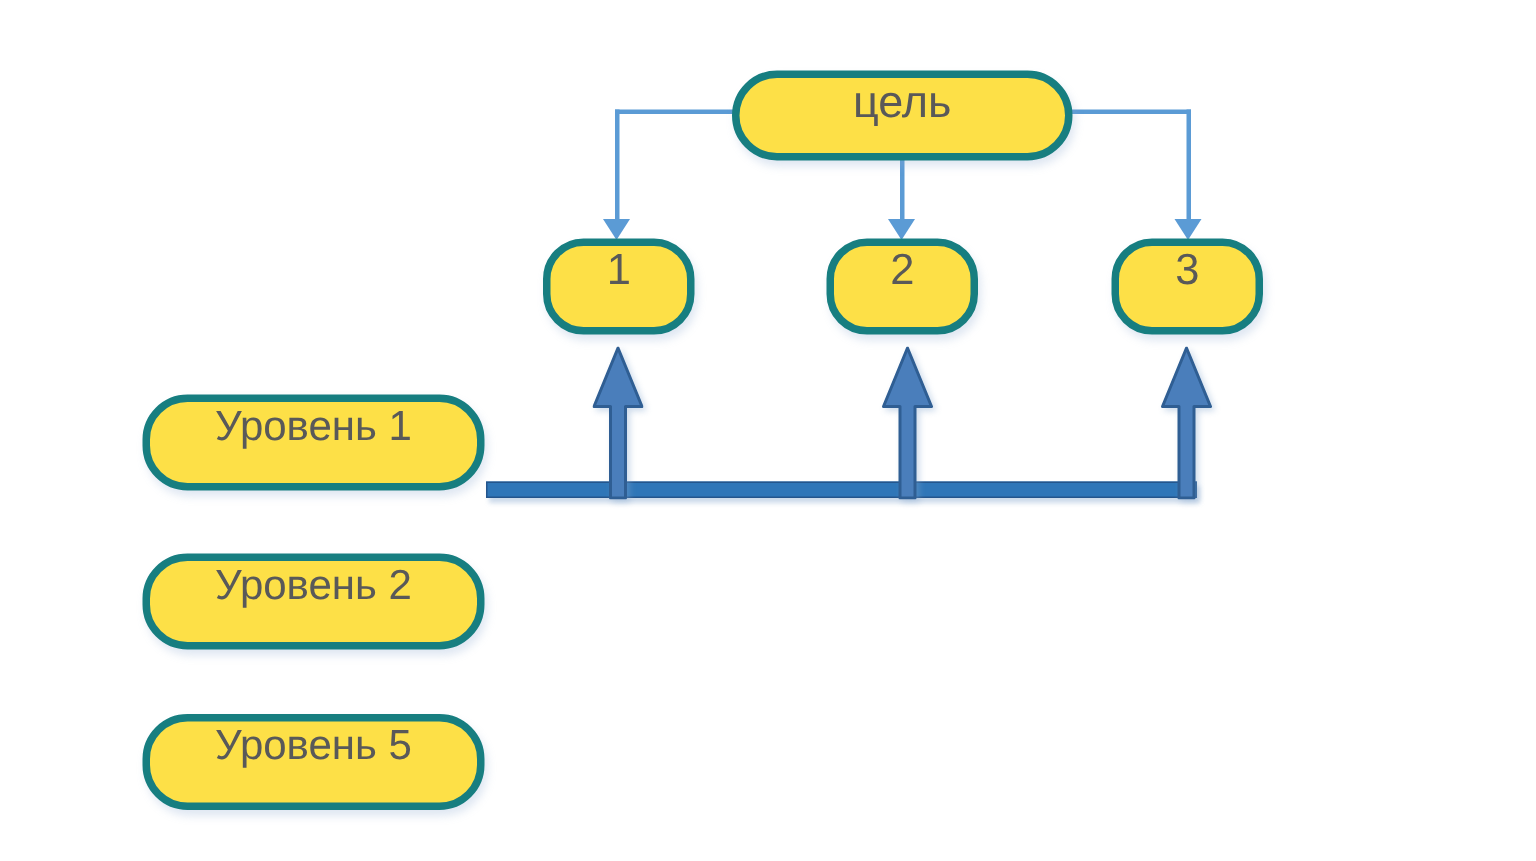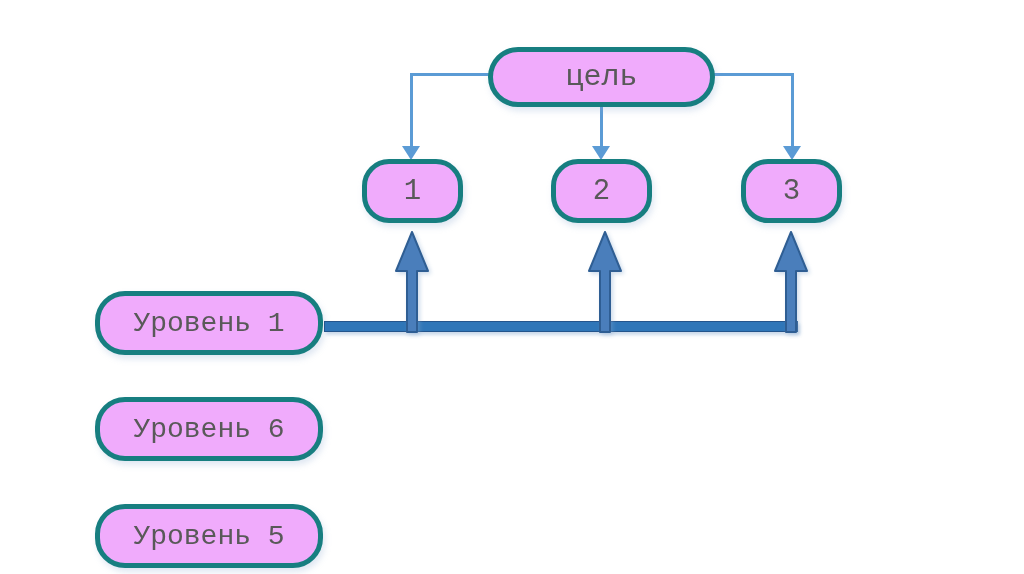--- a/index.html
+++ b/index.html
@@ -7,41 +7,40 @@
     position:relative;
     width:1024px;height:574px;
     background:#ffffff;
     overflow:hidden;
     font-family:"Liberation Sans","DejaVu Sans",sans-serif;
   }
   
   .node{
     position:absolute;
     box-sizing:border-box;
-    background:#f0abfc;
+    background:#fde047;
     border:5px solid var(--teal);
-    display:flex;align-items:center;justify-content:center;
+    display:flex;align-items:flex-start;justify-content:center;
     color:var(--text);
     box-shadow:2px 4px 6px rgba(140,170,210,0.28);
-    font-family:Liberation Mono, monospace;
   }
   .goal-node{
     left:488px;top:47px;width:227px;height:60px;
     border-radius:30px;font-size:30px;
   }
   .child-node{
     width:101px;height:64px;top:159px;
     border-radius:27px;font-size:29px;
   }
   .child-1{left:362px;}
   .child-2{left:551px;}
   .child-3{left:741px;}
   .level-node{
     left:95px;width:228px;height:64px;
-    border-radius:30px;font-size:28px;margin-top:28px;
+    border-radius:30px;font-size:28px;
   }
   .level-1{top:263px;}
   .level-2{top:369px;}
   .level-3{top:476px;}
   
   .conn{
     position:absolute;background:var(--connector);
   }
   .conn-left-h {left:410px;top:73px;width:80px;height:3px;}
   .conn-left-v {left:410px;top:73px;width:3px;height:74px;}
@@ -115,19 +114,19 @@
     <polygon points="17,1 33,40 22,40 22,101 12,101 12,40 1,40" style="fill:var(--arrow-fill);stroke:var(--arrow-stroke);stroke-width:2;stroke-linejoin:round;"></polygon>
   </svg>
   <svg class="block-arrow ba-3" viewBox="0 0 34 102">
     <polygon points="17,1 33,40 22,40 22,101 12,101 12,40 1,40" style="fill:var(--arrow-fill);stroke:var(--arrow-stroke);stroke-width:2;stroke-linejoin:round;"></polygon>
   </svg>
 
   <div class="node level-node level-1">
     <span>Уровень 1</span>
   </div>
   <div class="node level-node level-2">
-    <span>Уровень 6</span>
+    <span>Уровень 2</span>
   </div>
   <div class="node level-node level-3">
     <span>Уровень 5</span>
   </div>
 
 </div>
 
 </body></html>

